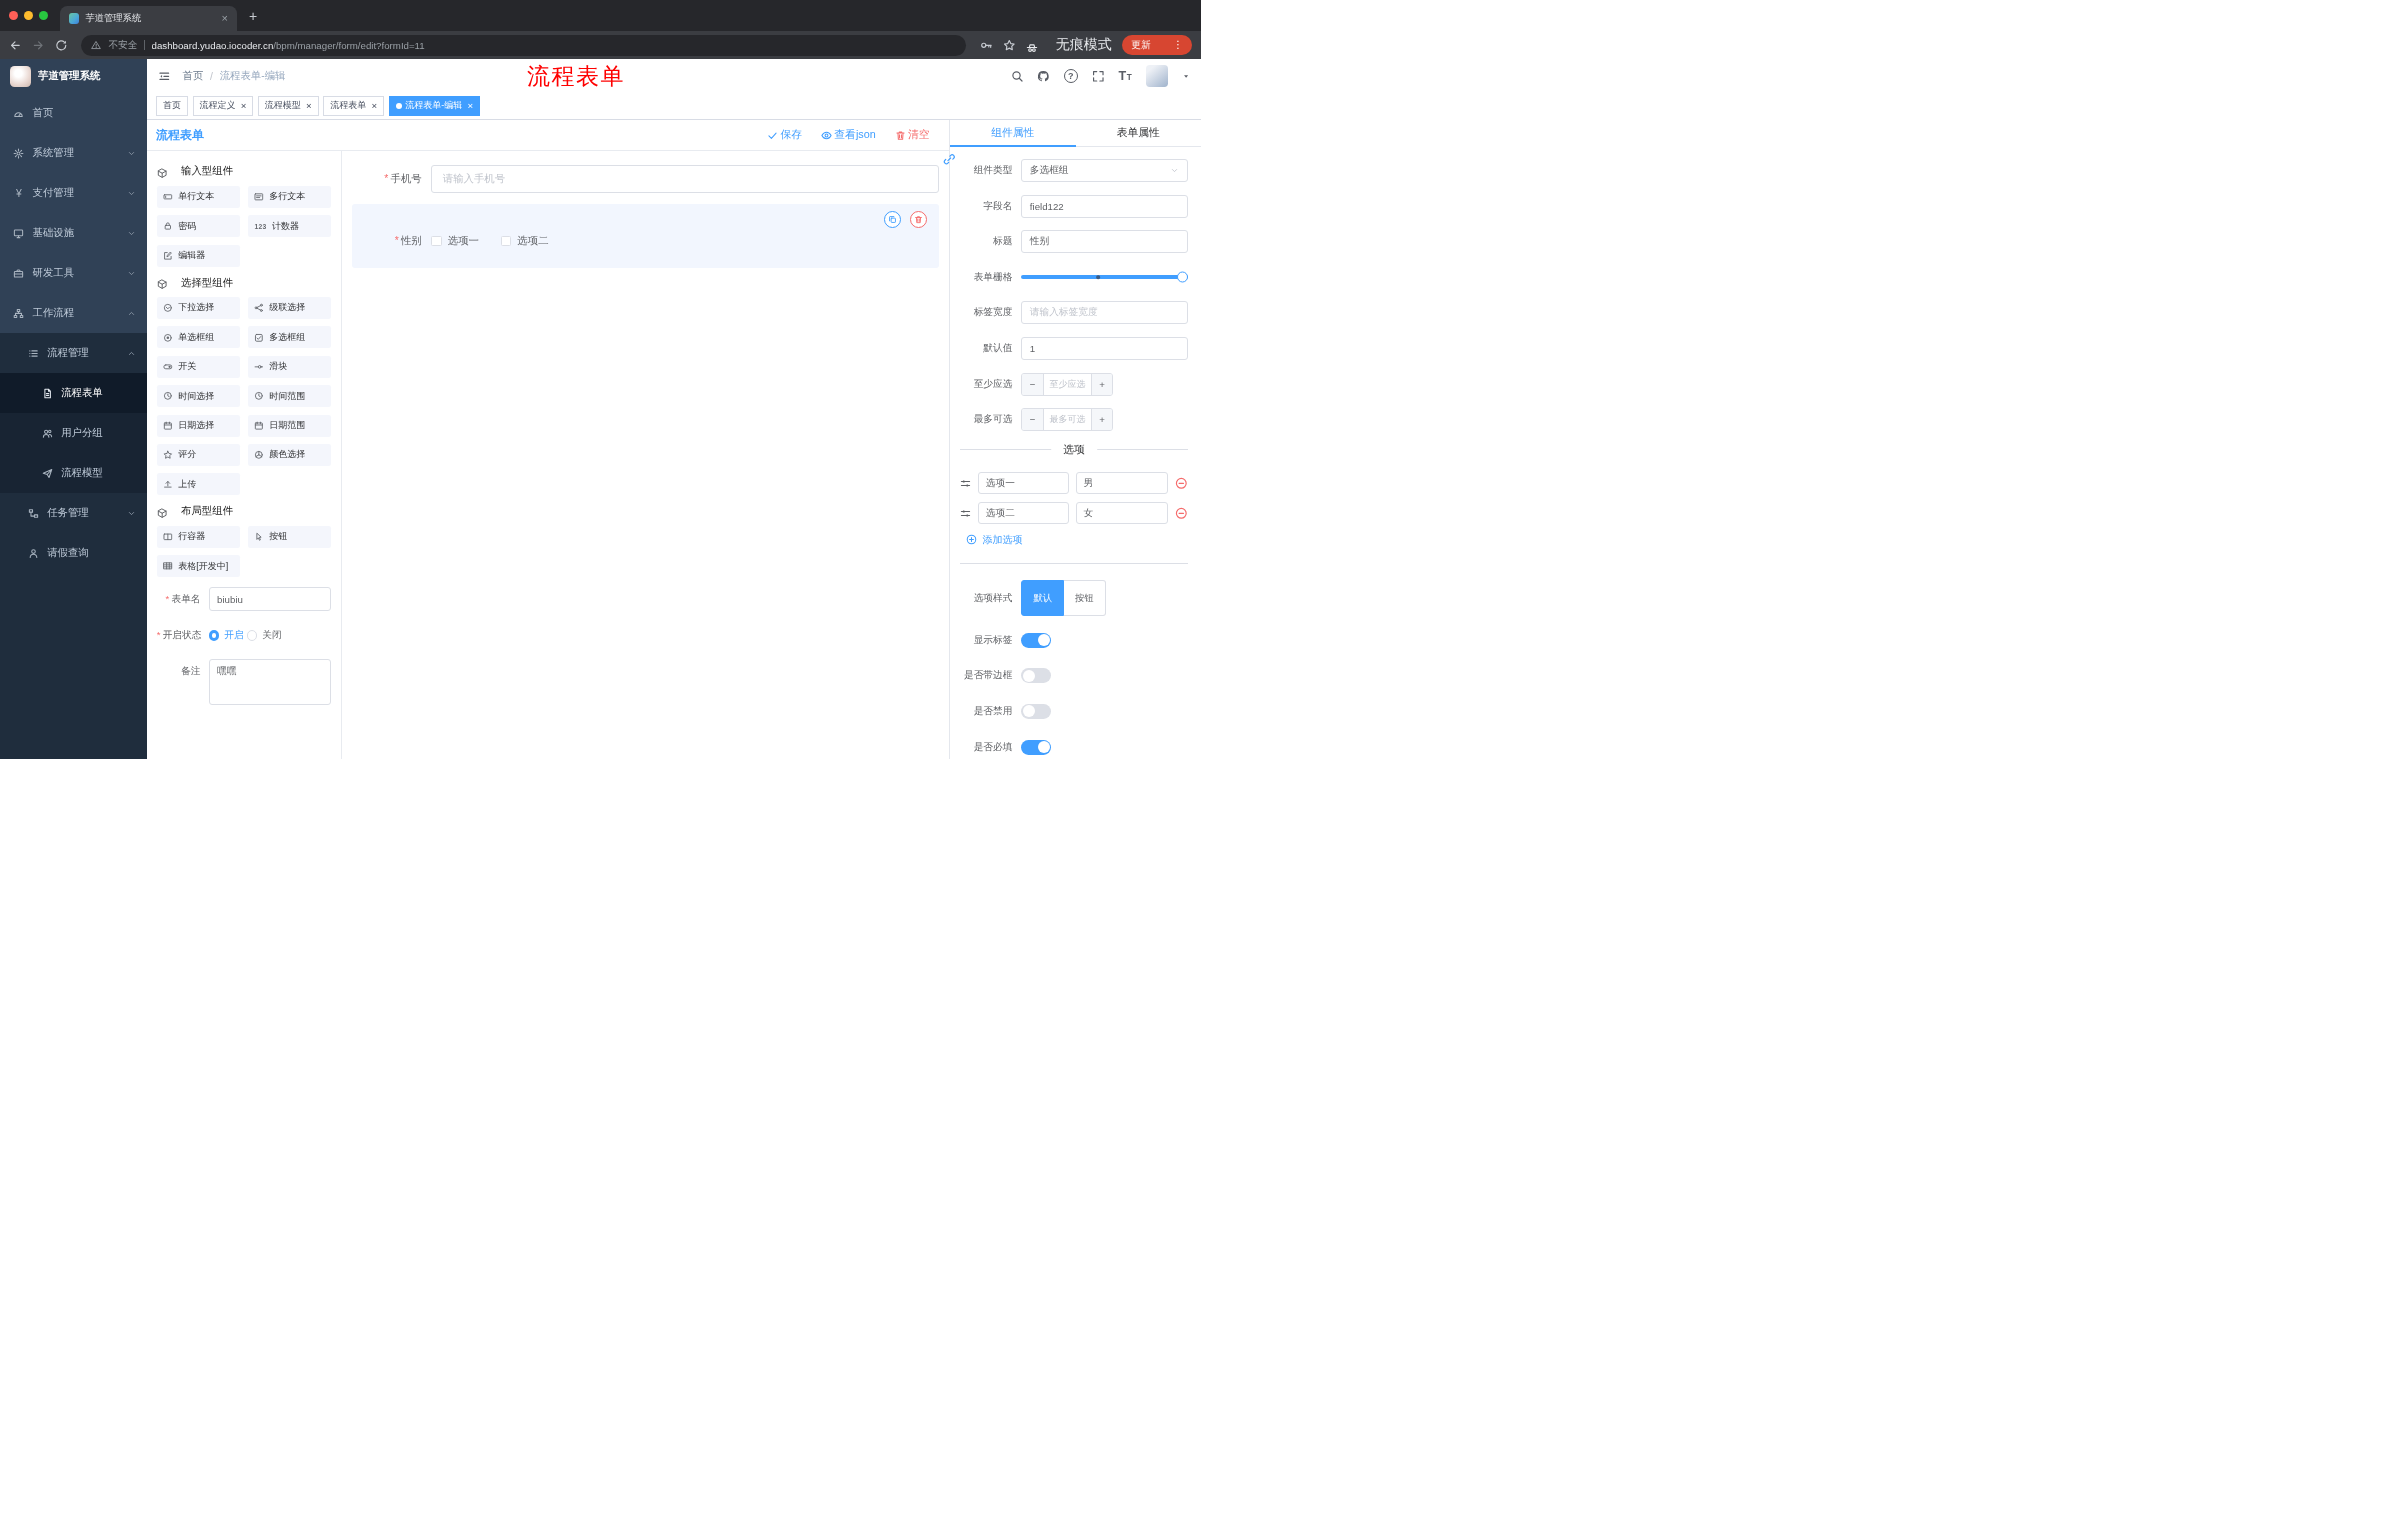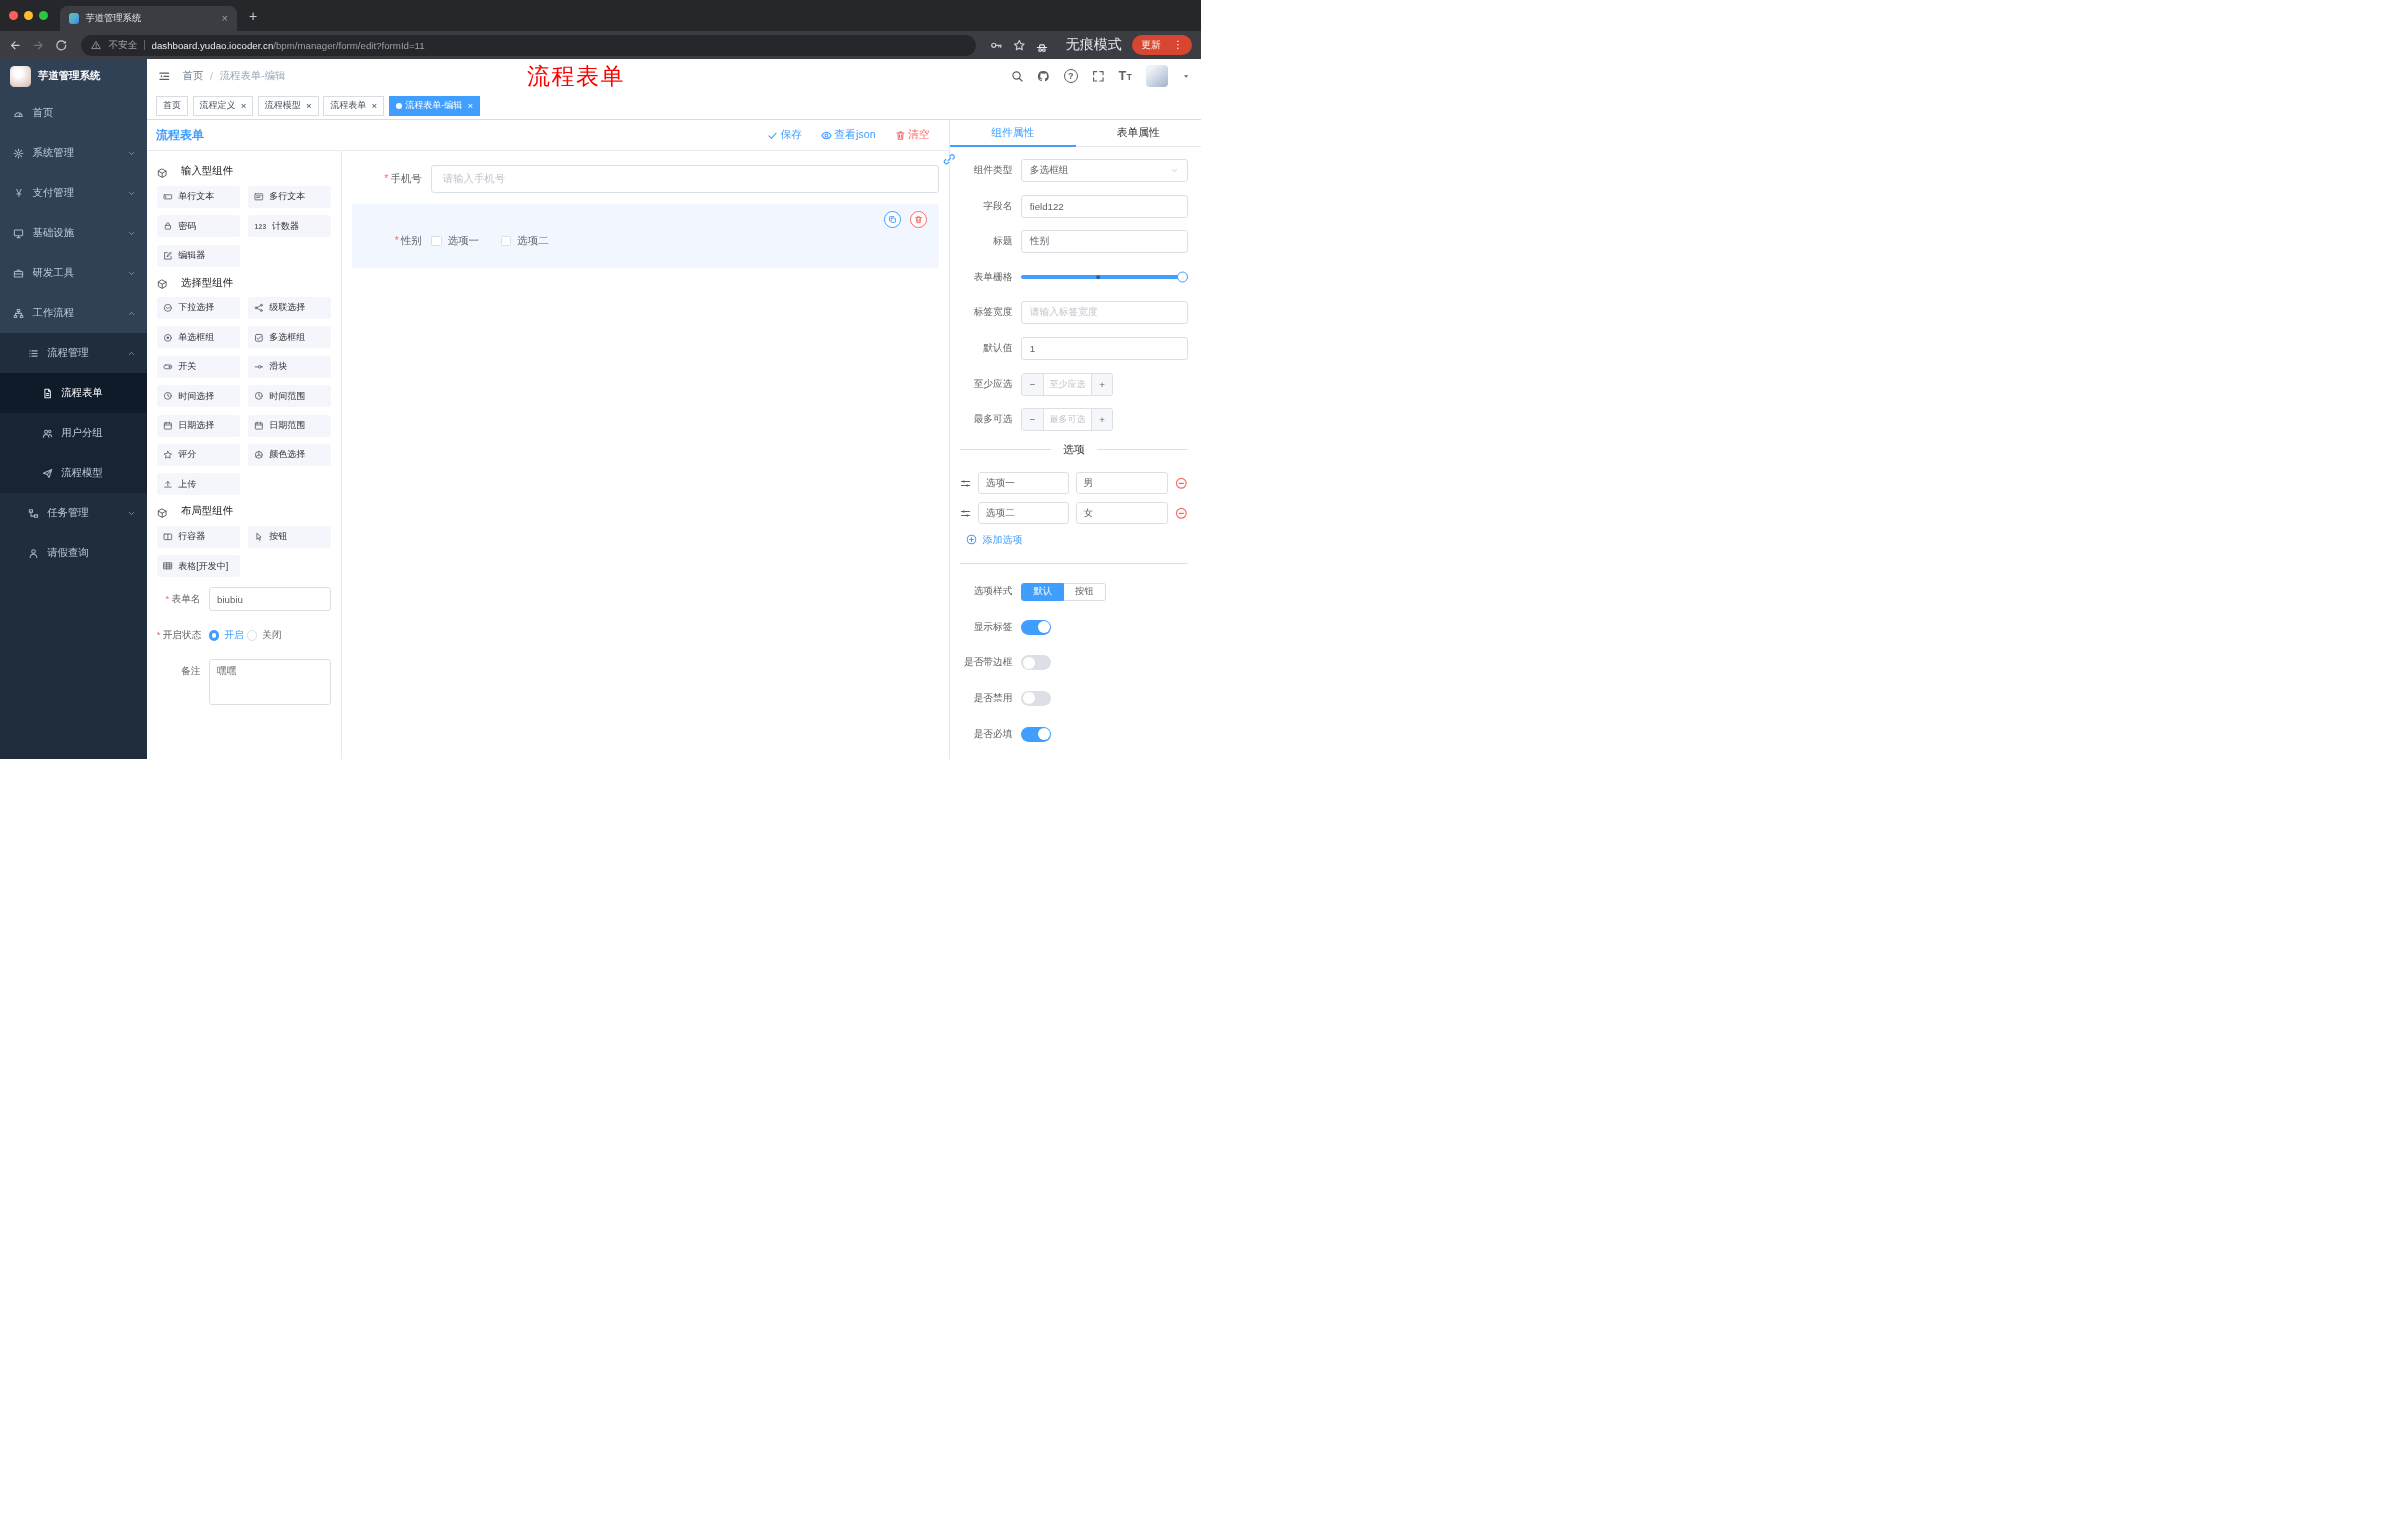--- a/index.html
+++ b/index.html
@@ -22,21 +22,21 @@
 .tb-ic{width:12.6px;height:12.6px;color:#c7cbd1}
 .tb-ic.dim{color:#6f7378}
 .omnibox{flex:1;height:21px;background:#26272b;border-radius:10.4px;display:flex;align-items:center;padding:0 10.4px;gap:6.7px;color:#9aa0a6;font-size:9.7px;margin:0 3px;min-width:0}
 .omnibox .ob-ic{width:10.4px;height:10.4px;color:#9aa0a6;stroke-width:1.3}
 .ob-div{width:0.7px;height:10.4px;background:#5f6368;flex:none}
 .ob-url{white-space:nowrap;overflow:hidden}
 .ob-domain{color:#e8eaed}
 .ob-path{color:#9aa0a6}
 .incog{display:flex;align-items:flex-end;gap:18px;color:#e8eaed;font-size:14px}
 .incog .tb-ic{width:12px;height:12px;color:#e8eaed}
-.update-pill{background:#d74631;color:#fff;border-radius:10.4px;height:20px;display:flex;align-items:center;gap:12px;padding:0 9px;font-size:9.7px;cursor:pointer}
+.update-pill{background:#d74631;color:#fff;border-radius:10.4px;height:20px;display:flex;align-items:center;gap:22px;padding:0 9px;font-size:9.7px;cursor:pointer}
 .dots{font-size:10.4px;line-height:1}
 
 .app{flex:1;display:flex;min-height:0}
 .sidebar{width:147px;background:#304156;display:flex;flex-direction:column;flex:none;color:#bfcbd9}
 .logo{height:34px;display:flex;align-items:center;gap:7.4px;padding:0 9.7px;flex:none;cursor:pointer}
 .logo-avatar{width:21px;height:21px;border-radius:4.5px;background:radial-gradient(circle at 40% 35%,#ffffff 20%,#ead9d3 60%,#cdb7ae 100%);flex:none}
 .logo-title{color:#fff;font-size:10.4px;font-weight:bold;white-space:nowrap}
 .menu{flex:none;font-size:10.4px}
 .mi{height:40px;display:flex;align-items:center;gap:8.2px;padding:0 11px;cursor:pointer}
 .mi .chev{width:9px;height:9px;margin-left:auto;color:#8f9bab}
@@ -142,21 +142,21 @@
 .divider.plain{margin:16.3px 0}
 .opt-row{display:flex;align-items:center;gap:6.7px;margin-bottom:8.2px}
 .opt-drag{width:11px;height:11px;color:#606266;flex:none;cursor:move}
 .opt-inp{height:22px;border:0.7px solid #dcdfe6;border-radius:3px;display:flex;align-items:center;padding:0 6.7px;color:#606266;background:#fff;cursor:text}
 .opt-inp.w1{width:91px;flex:none}
 .opt-inp.w2{flex:1;min-width:0}
 .opt-del{width:12.6px;height:12.6px;color:#f56c6c;flex:none;cursor:pointer}
 .add-opt{display:flex;align-items:center;gap:5.2px;color:#409eff;font-size:10px;margin:1.5px 0 0 6px;cursor:pointer}
 .ao-ic{width:11px;height:11px}
 .btn-group{display:flex}
-.bg-btn{height:18px;padding:0 11px;border:0.7px solid #dcdfe6;display:flex;align-items:center;font-size:9.3px;color:#606266;background:#fff;cursor:pointer}
+.bg-btn{height:36px;padding:0 11px;border:0.7px solid #dcdfe6;display:flex;align-items:center;font-size:9.3px;color:#606266;background:#fff;cursor:pointer}
 .bg-btn.first{border-radius:3px 0 0 3px}
 .bg-btn.last{border-radius:0 3px 3px 0;border-left:none}
 .bg-btn.active{background:#409eff;border-color:#409eff;color:#fff}
 .sw{width:30px;height:15px;border-radius:7.4px;background:#dcdfe6;position:relative;flex:none;cursor:pointer}
 .sw::after{content:"";position:absolute;top:1.5px;left:1.5px;width:12px;height:12px;border-radius:50%;background:#fff}
 .sw.on{background:#409eff}
 .sw.on::after{left:auto;right:1.5px}
 .link-float{position:absolute;top:33px;right:245px;width:12.6px;height:12.6px;color:#409eff;z-index:5;cursor:pointer}
 </style>
 </head>

